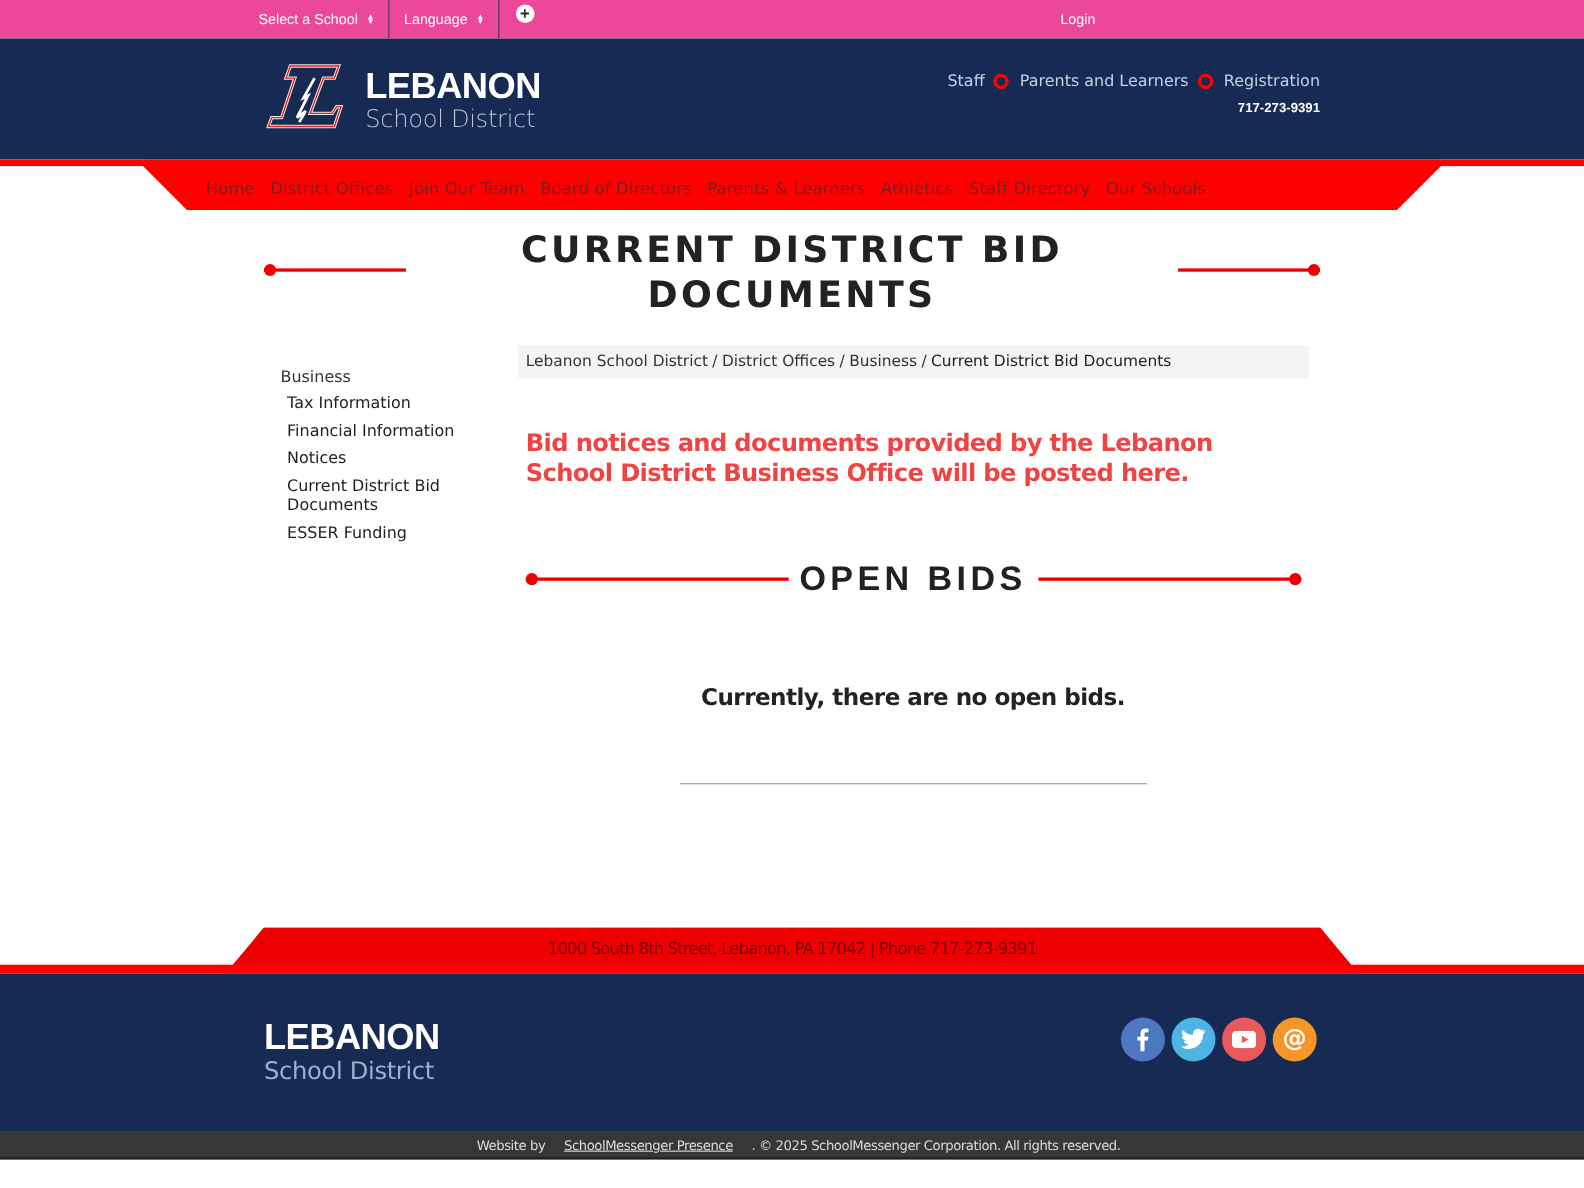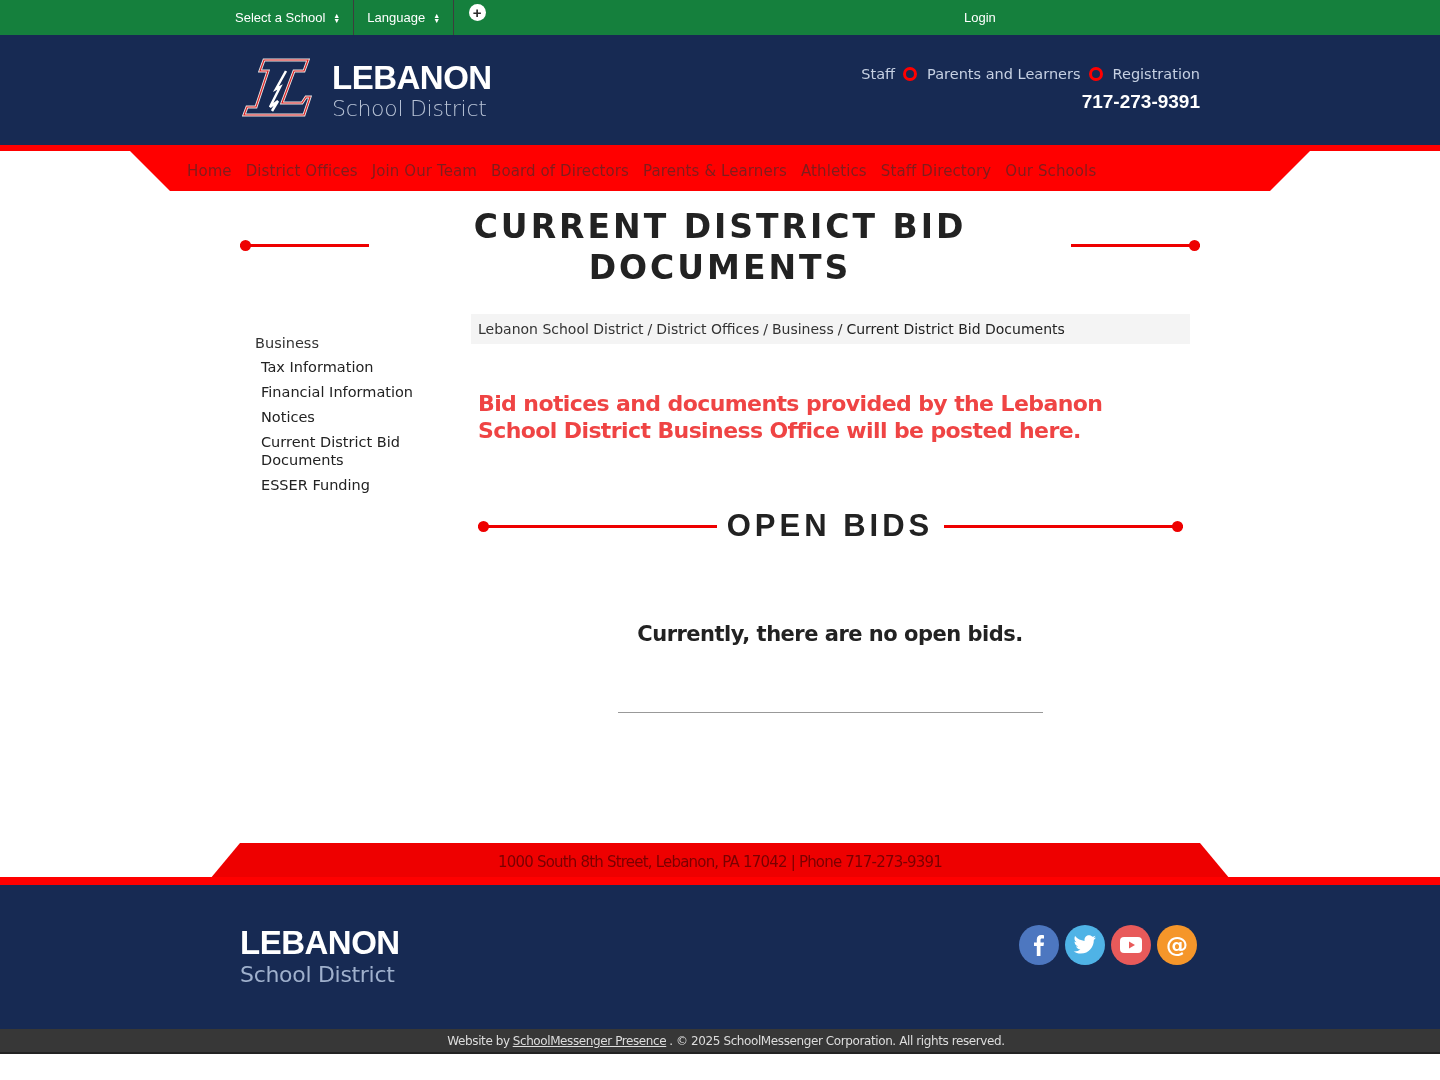--- a/index.html
+++ b/index.html
@@ -1,20 +1,20 @@
 <!DOCTYPE html>
 <html><head>
   <meta charset="utf-8">
   <style>
     * { box-sizing: border-box; margin: 0; padding: 0; }
     html, body { width: 1440px; height: 1080px; background: #ffffff; overflow: hidden; }
     body { font-family: "DejaVu Sans", sans-serif; color: #222; position: relative; }
 
     
-    .utility-bar { position: absolute; left: 0; top: 0; width: 1440px; height: 35px; background: #15803d; }
+    .utility-bar { position: absolute; left: 0; top: 0; width: 1440px; height: 35px; background: #ec4899; }
     .util-left { position: absolute; left: 222px; top: 0; height: 35px; display: flex; }
     .util-item { height: 35px; display: flex; align-items: center; padding: 0 13px; color: #fff;
       font-family: "Liberation Sans", sans-serif; font-size: 13px; border-right: 1px solid #3d3d3d; cursor: pointer; }
     .util-item .updown { margin-left: 8px; display: inline-flex; flex-direction: column; line-height: 5px; font-size: 7px; }
     .util-plus { width: 46px; justify-content: center; border-right: none; }
     .plus-circle { width: 17px; height: 17px; border-radius: 50%; background: #fff; color: #2b2b2b;
       display: flex; align-items: center; justify-content: center; font-weight: bold; font-size: 15px; line-height: 1; margin-top: -10px; }
     .util-right { position: absolute; left: 950px; top: 0; height: 38px; display: flex; }
     .login { height: 35px; display: flex; align-items: center; padding: 0 14px; color: #fff;
       font-family: "Liberation Sans", sans-serif; font-size: 13px; cursor: pointer; }
@@ -33,21 +33,21 @@
     .header { position: absolute; left: 0; top: 35px; width: 1440px; height: 110px; background: #172a53; }
     .logo { position: absolute; left: 242px; top: 22px; display: flex; align-items: flex-start; cursor: pointer; }
     .logo-mark { width: 70px; height: 62px; }
     .logo-text { margin-left: 20px; margin-top: 3px; }
     .logo-title { color: #fff; font-family: "Liberation Sans", sans-serif; font-weight: bold; font-size: 33px; line-height: 36px; letter-spacing: -0.5px; }
     .logo-sub { color: #b8c3d6; font-family: "DejaVu Sans", sans-serif; font-weight: 300; font-size: 22px; line-height: 26px; letter-spacing: -0.3px; }
 
     .header-links { position: absolute; right: 240px; top: 31px; display: flex; align-items: center; }
     .header-links a { color: #c6d0e2; font-family: "DejaVu Sans", sans-serif; font-size: 14.5px; text-decoration: none; cursor: pointer; }
     .dot-sep { width: 14px; height: 14px; border: 3.5px solid #ff0000; border-radius: 50%; margin: 0 10px 0 8px; }
-    .header-phone { position: absolute; right: 240px; top: 56px; color: #fff; font-family: "Liberation Sans", sans-serif; font-weight: bold; font-size: 19px; }
+    .header-phone { position: absolute; right: 240px; top: 56px; color: #fff; font-family: "Liberation Sans", sans-serif; font-weight: bold; font-size: 12px; }
 
     
     .nav-strip { position: absolute; left: 0; top: 145px; width: 1440px; height: 6px; background: #ff0000; }
     .nav-band { position: absolute; left: 130px; top: 145px; width: 1180px; height: 46px; background: #ff0000;
       clip-path: polygon(0 0, 100% 0, 100% 6px, calc(100% - 40px) 100%, 40px 100%, 0 6px); }
     .nav { position: absolute; left: 180px; top: 145px; height: 46px; display: flex; align-items: center; padding-top: 6px; }
     .nav a { color: #7f1d1d; font-family: "DejaVu Sans", sans-serif; font-size: 15px; text-decoration: none; padding: 0 7px; letter-spacing: 0.1px; cursor: pointer; }
 
     
     .title-rule { position: absolute; top: 244px; height: 3px; background: #e00; }
@@ -88,21 +88,21 @@
       font-size: 15px; color: #7a0000; letter-spacing: -0.8px; }
     .footer { position: absolute; left: 0; top: 885px; width: 1440px; height: 144px; background: #172a53; }
     .footer-logo { position: absolute; left: 240px; top: 40px; cursor: pointer; }
     .footer-logo .ft-title { color: #fff; font-family: "Liberation Sans", sans-serif; font-weight: bold; font-size: 33px; line-height: 36px; letter-spacing: -0.5px; }
     .footer-logo .ft-sub { color: #9fb0cc; font-family: "DejaVu Sans", sans-serif; font-size: 22px; line-height: 28px; letter-spacing: -0.3px; }
     .social { position: absolute; left: 1019px; top: 40px; display: flex; gap: 6px; }
     .social-btn { width: 40px; height: 40px; border-radius: 50%; display: flex; align-items: center; justify-content: center; cursor: pointer; }
     .bottom-bar { position: absolute; left: 0; top: 1029px; width: 1440px; height: 25px; background: #373737;
       display: flex; align-items: center; justify-content: center; font-family: "DejaVu Sans", sans-serif; font-size: 12px; color: #ddd; letter-spacing: -0.4px;
       border-bottom: 2px solid #222; padding-left: 12px; }
-    .bottom-bar a { color: #ddd; text-decoration: underline; margin: 0 3px; cursor: pointer; }
+    .bottom-bar a { color: #ddd; text-decoration: underline; margin: 0 17px; cursor: pointer; }
   </style>
 </head>
 <body>
 
 <div class="utility-bar">
   <div class="util-left">
     <div class="util-item">
       <span>Select a School</span>
       <span class="updown">▲<br>▼</span>
     </div>

